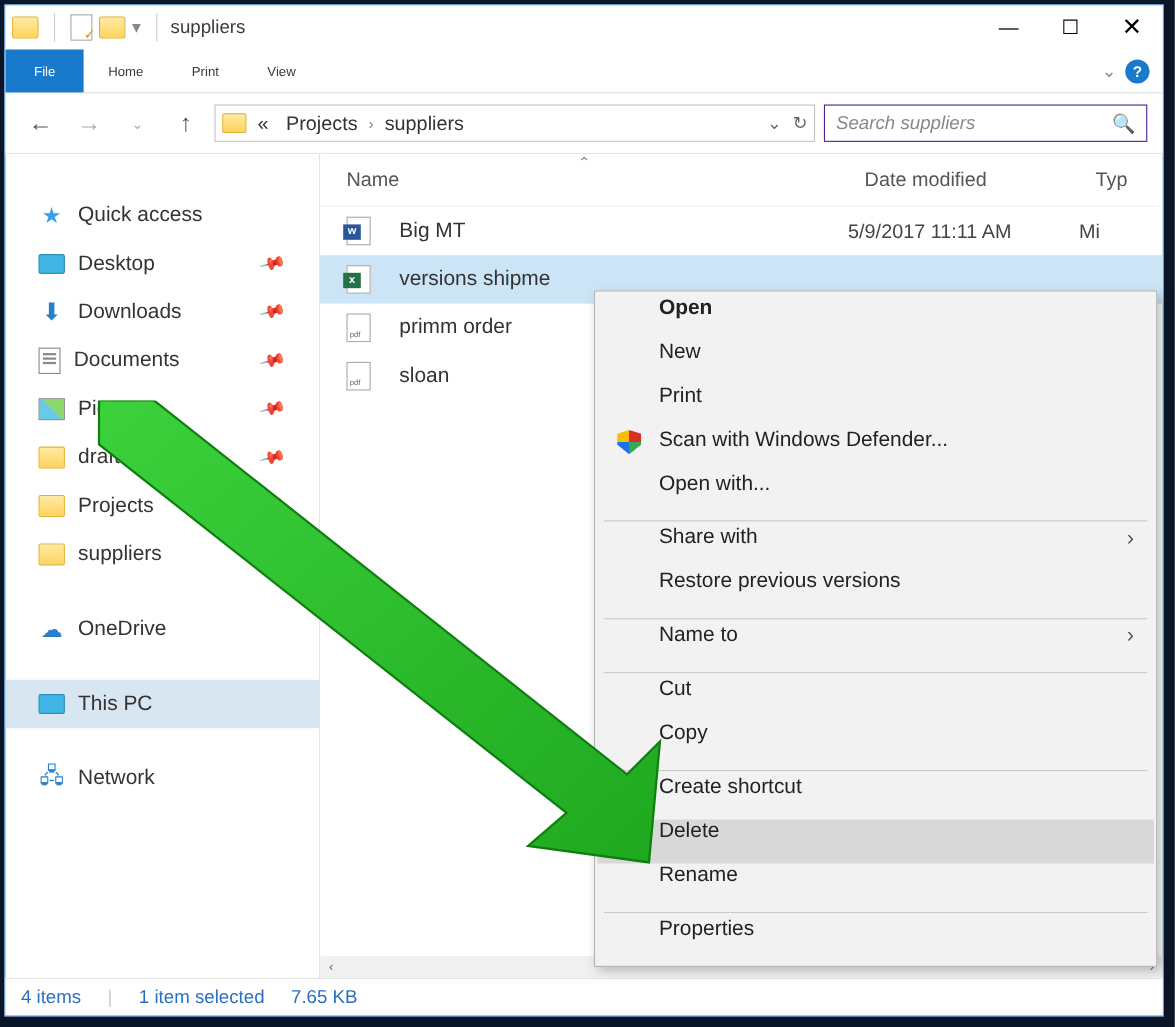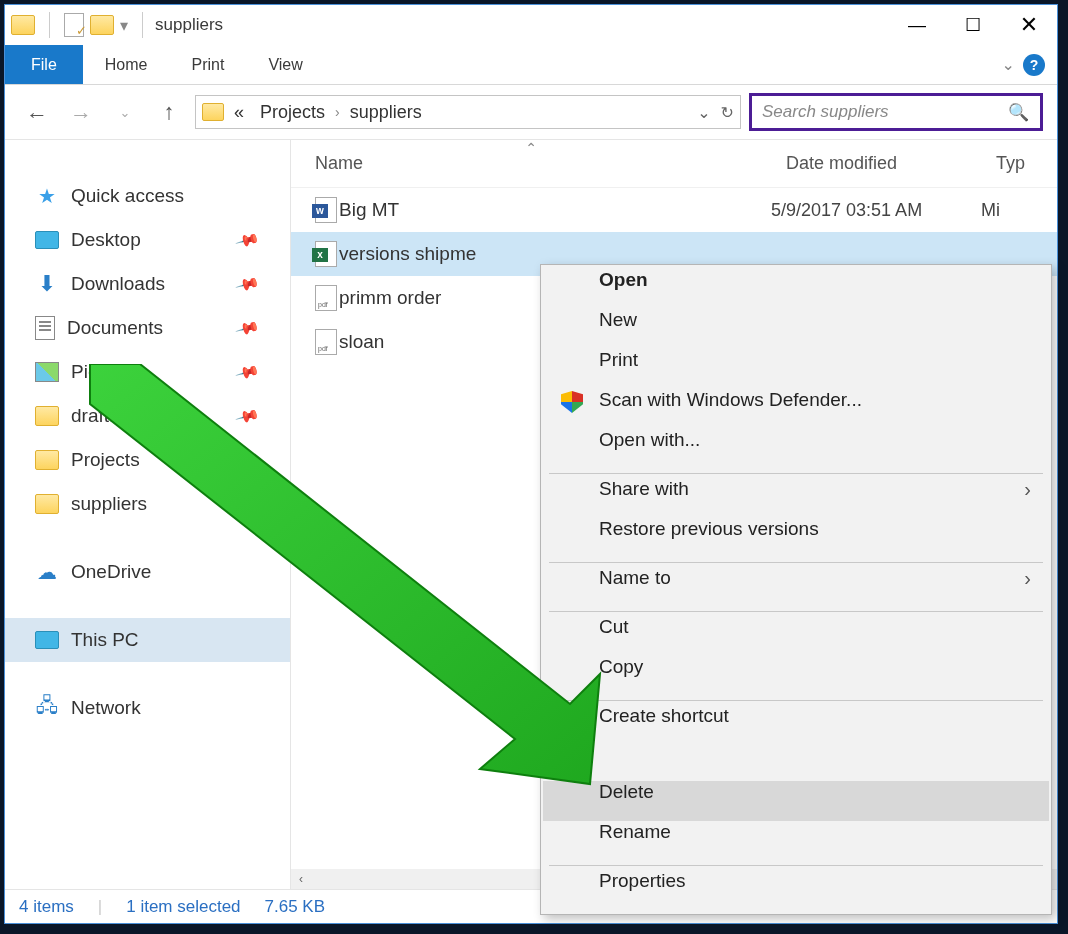--- a/index.html
+++ b/index.html
@@ -10,36 +10,36 @@
 .titlebar { height: 40px; display: flex; align-items: center; padding-left: 6px; background: #fff; }
 .tb-icons { display: flex; align-items: center; gap: 6px; }
 .tb-sep { width: 1px; height: 26px; background: #ccc; margin: 0 8px; }
 .tb-title { font-size: 17px; color: #3a3a3a; margin-left: 4px; }
 .wincontrols { margin-left: auto; display: flex; }
 .wc { width: 56px; height: 38px; display: flex; align-items: center; justify-content: center; font-size: 18px; }
 .wc-close { font-size: 22px; }
 
 
 .ribbon { height: 40px; background: #fff; display: flex; align-items: stretch; border-bottom: 1px solid #d8d8d8; }
-.ribbon-tab { padding: 0 22px; display: flex; align-items: center; font-size: 16px; color: #3a3a3a; }
+.ribbon-tab { padding: 0 22px; display: flex; align-items: center; font-size: 12px; color: #3a3a3a; }
 .ribbon-tab.file { background: #1979ca; color: #fff; font-weight: 400; padding: 0 26px; }
 .ribbon-right { margin-left: auto; display: flex; align-items: center; padding-right: 12px; gap: 8px; }
 .expand-chev { color: #888; font-size: 16px; }
 .help-circle { width: 22px; height: 22px; border-radius: 50%; background: #1979ca; color: #fff; display: flex; align-items: center; justify-content: center; font-size: 14px; font-weight: bold; }
 
 
 .addr-row { height: 54px; display: flex; align-items: center; padding: 0 14px; gap: 8px; background: #fff; }
 .navbtn { width: 36px; height: 36px; display: flex; align-items: center; justify-content: center; color: #555; font-size: 22px; }
 .navbtn.disabled { color: #aaa; }
 .addr-box { flex: 1; height: 34px; border: 1px solid #c4c4c4; display: flex; align-items: center; padding: 0 6px; gap: 4px; }
 .addr-box .folder-ic { width: 22px; height: 18px; background: linear-gradient(#ffe9a3,#fdd45e); border: 1px solid #e0b030; border-radius: 2px; }
 .crumb { font-size: 18px; padding: 0 6px; color: #333; }
 .crumb-sep { color: #888; font-size: 14px; }
 .addr-r { margin-left: auto; display: flex; align-items: center; gap: 10px; color: #666; }
-.search-box { width: 294px; height: 34px; border: 3px solid #4c1d95; display: flex; align-items: center; padding: 16px 10px; color: #888; font-size: 17px; font-style: italic; justify-content: space-between; }
+.search-box { width: 294px; height: 34px; border: 1px solid #4c1d95; display: flex; align-items: center; padding: 16px 10px; color: #888; font-size: 17px; font-style: italic; justify-content: space-between; }
 
 
 .body-area { flex: 1; display: flex; border-top: 1px solid #e5e5e5; position: relative; overflow: hidden; }
 .updown-chev { position: absolute; left: 50%; top: 0; color: #888; font-size: 14px; transform: translateX(-50%); }
 
 
 .sidebar { width: 286px; border-right: 1px solid #e5e5e5; padding-top: 34px; font-size: 19px; color: #333; }
 .sb-group { margin-bottom: 24px; }
 .sb-row { display: flex; align-items: center; height: 44px; padding-left: 30px; gap: 12px; }
 .sb-row.header { padding-left: 30px; font-weight: 400; }
@@ -58,39 +58,39 @@
 
 
 .filepane { flex: 1; display: flex; flex-direction: column; }
 .col-headers { height: 48px; display: flex; align-items: center; border-bottom: 1px solid #f0f0f0; color: #555; font-size: 18px; }
 .ch-name { padding-left: 24px; width: 480px; }
 .ch-date { width: 210px; margin-left: 15px; }
 .ch-type { }
 .filelist { }
 .file-row { height: 44px; display: flex; align-items: center; font-size: 19px; color: #333; }
 .file-row.selected { background: #cce5f6; }
-.fr-name { padding-left: 24px; width: 480px; display: flex; align-items: center; gap: 2px; }
+.fr-name { padding-left: 24px; width: 480px; display: flex; align-items: center; gap: 26px; }
 .fr-date { width: 210px; color: #444; font-size: 18px; }
 .fr-type { color: #444; font-size: 18px; }
 .file-ic { width: 22px; height: 26px; border: 1px solid #aaa; background: #fff; position: relative; display: inline-block; }
 .file-ic.word::before { content: "w"; position: absolute; left: -4px; top: 6px; width: 16px; height: 14px; background: #2b579a; color: #fff; font-size: 10px; font-weight: bold; text-align: center; line-height: 14px; }
 .file-ic.excel::before { content: "x"; position: absolute; left: -4px; top: 6px; width: 16px; height: 14px; background: #217346; color: #fff; font-size: 10px; font-weight: bold; text-align: center; line-height: 14px; }
 .file-ic.pdf::after { content: "pdf"; position: absolute; left: 2px; bottom: 2px; font-size: 7px; color: #666; }
 
 .hscroll { position: absolute; bottom: 34px; left: 286px; right: 0; height: 20px; background: #f0f0f0; display: flex; align-items: center; }
 .hscroll .arrow { width: 20px; text-align: center; color: #666; font-size: 12px; }
 .hscroll .track { flex: 1; }
 
 
 .statusbar { position: absolute; bottom: 0; left: 0; right: 0; height: 34px; background: #fff; border-top: 1px solid #e5e5e5; display: flex; align-items: center; padding: 0 14px; gap: 24px; font-size: 17px; color: #2a6fc2; }
 
 
 .ctxmenu { position: absolute; left: 540px; top: 264px; width: 512px; background: #f2f2f2; border: 1px solid #b5b5b5; box-shadow: 4px 4px 10px rgba(0,0,0,0.25); padding: 4px 2px; }
 .ctx-item { height: 40px; display: flex; align-items: flex-start; padding-left: 56px; padding-right: 18px; font-size: 19px; color: #222; position: relative; }
-.ctx-item.highlight { background: #d8d8d8; margin-top: 36px; }
+.ctx-item.highlight { background: #d8d8d8; }
 .ctx-item .sub-arrow { margin-left: auto; color: #555; font-size: 20px; }
 .ctx-sep { height: 1px; background: #c8c8c8; margin: 4px 6px; }
 .ctx-icon { position: absolute; left: 16px; width: 26px; height: 26px; display: flex; align-items: center; justify-content: center; }
 .shield { width: 22px; height: 22px; background: conic-gradient(#d93025 0 25%, #34a853 25% 50%, #1a73e8 50% 75%, #fbbc04 75% 100%); clip-path: polygon(50% 0%, 100% 15%, 100% 60%, 50% 100%, 0% 60%, 0% 15%); }
 
 
 .green-arrow { position: absolute; left: 70px; top: 364px; pointer-events: none; }
 </style>
 </head>
 <body>
@@ -222,21 +222,21 @@
         <div class="ch-name">Name</div>
         <div class="ch-date">Date modified</div>
         <div class="ch-type">Typ</div>
       </div>
       <div class="filelist">
         <div class="file-row">
           <div class="fr-name">
               <span class="file-ic word"></span>
               <span>Big MT</span>
             </div>
-          <div class="fr-date">5/9/2017 03:51 AM</div>
+          <div class="fr-date">5/9/2017 11:11 AM</div>
           <div class="fr-type">Mi</div>
         </div>
         <div class="file-row selected">
           <div class="fr-name">
               <span class="file-ic excel"></span>
               <span>versions shipme</span>
             </div>
         </div>
         <div class="file-row">
           <div class="fr-name">

